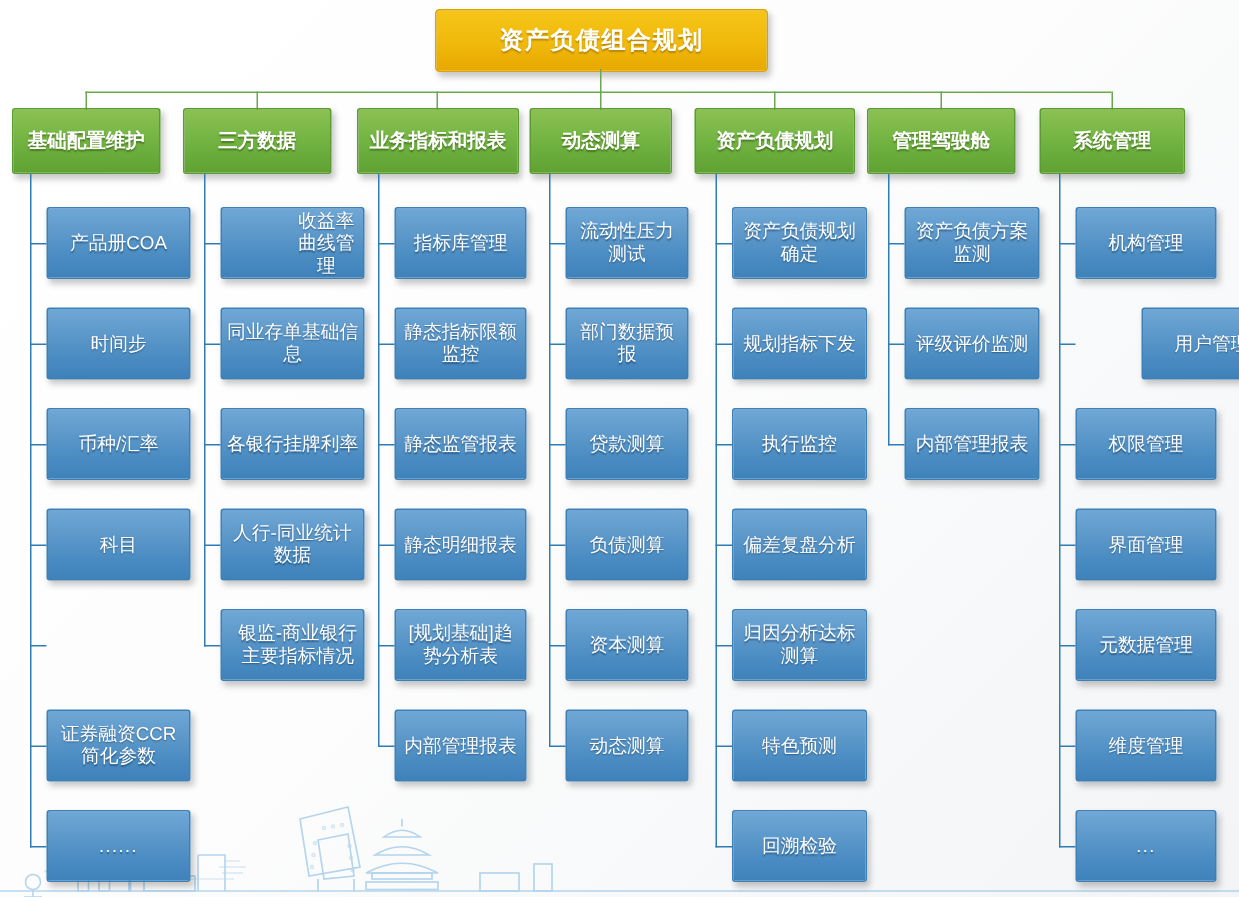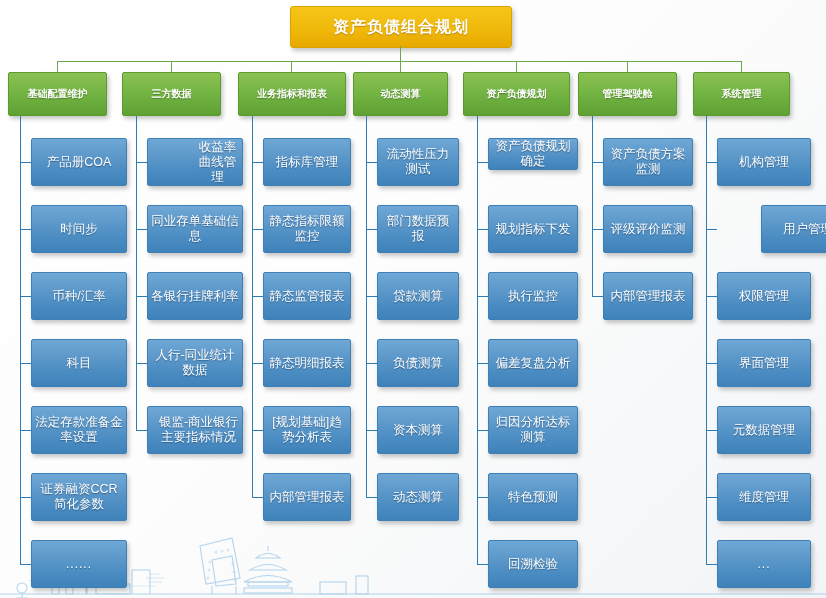--- a/index.html
+++ b/index.html
@@ -36,21 +36,21 @@
 
   
   .hdr{
     position:absolute;
     background:linear-gradient(180deg,#8cc152 0%,#74b544 45%,#5fa233 100%);
     border:1px solid #5a9a31;
     border-radius:2px;
     box-shadow:2px 3px 4px rgba(0,0,0,.22);
     display:flex;align-items:center;justify-content:center;
     text-align:center;
-    color:#ffffff;font-size:10px;font-weight:bold;
+    color:#ffffff;font-size:13px;font-weight:bold;
     text-shadow:0 1px 1px rgba(40,70,10,.5);
     padding:0 3px;box-sizing:border-box;
     line-height:1.15;
   }
 
   
   .leaf{
     position:absolute;
     background:linear-gradient(180deg,#6fa8d6 0%,#5b97c9 40%,#4a8cc2 70%,#3f82ba 100%);
     border:1px solid #3e80b5;
@@ -134,21 +134,20 @@
   <div class="conn h" style="left:20px;top:229px;width:11px;"></div>
   <div class="conn h" style="left:20px;top:296px;width:11px;"></div>
   <div class="conn h" style="left:20px;top:363px;width:11px;"></div>
   <div class="conn h" style="left:20px;top:430px;width:11px;"></div>
   <div class="conn h" style="left:20px;top:497px;width:11px;"></div>
   <div class="conn h" style="left:20px;top:564px;width:11px;"></div>
   <div class="leaf" style="left:31px;top:138px;width:96px;height:48px;">产品册COA</div>
   <div class="leaf" style="left:31px;top:205px;width:96px;height:48px;">时间步</div>
   <div class="leaf" style="left:31px;top:272px;width:96px;height:48px;">币种/汇率</div>
   <div class="leaf" style="left:31px;top:339px;width:96px;height:48px;text-align:center;">科目</div>
-  <div class="leaf" style="left:31px;top:406px;width:96px;height:48px;">法定存款准备金率设置</div>
   <div class="leaf" style="left:31px;top:473px;width:96px;height:48px;">证券融资CCR简化参数</div>
   <div class="leaf dots" style="left:31px;top:540px;width:96px;height:48px;">......</div>
 
   <div class="hdr" style="left:122px;top:72px;width:99px;height:44px;">三方数据</div>
   <div class="conn v" style="left:136px;top:116px;height:315px;"></div>
   <div class="conn h" style="left:136px;top:162px;width:11px;"></div>
   <div class="conn h" style="left:136px;top:229px;width:11px;"></div>
   <div class="conn h" style="left:136px;top:296px;width:11px;"></div>
   <div class="conn h" style="left:136px;top:363px;width:11px;"></div>
   <div class="conn h" style="left:136px;top:430px;width:11px;"></div>
@@ -190,21 +189,21 @@
 
   <div class="hdr" style="left:463px;top:72px;width:107px;height:44px;">资产负债规划</div>
   <div class="conn v" style="left:477px;top:116px;height:449px;"></div>
   <div class="conn h" style="left:477px;top:162px;width:11px;"></div>
   <div class="conn h" style="left:477px;top:229px;width:11px;"></div>
   <div class="conn h" style="left:477px;top:296px;width:11px;"></div>
   <div class="conn h" style="left:477px;top:363px;width:11px;"></div>
   <div class="conn h" style="left:477px;top:430px;width:11px;"></div>
   <div class="conn h" style="left:477px;top:497px;width:11px;"></div>
   <div class="conn h" style="left:477px;top:564px;width:11px;"></div>
-  <div class="leaf" style="left:488px;top:138px;width:90px;height:32px;">资产负债规划确定</div>
+  <div class="leaf" style="left:488px;top:138px;width:90px;height:48px;">资产负债规划确定</div>
   <div class="leaf" style="left:488px;top:205px;width:90px;height:48px;">规划指标下发</div>
   <div class="leaf" style="left:488px;top:272px;width:90px;height:48px;">执行监控</div>
   <div class="leaf" style="left:488px;top:339px;width:90px;height:48px;">偏差复盘分析</div>
   <div class="leaf" style="left:488px;top:406px;width:90px;height:48px;">归因分析达标测算</div>
   <div class="leaf" style="left:488px;top:473px;width:90px;height:48px;">特色预测</div>
   <div class="leaf" style="left:488px;top:540px;width:90px;height:48px;">回溯检验</div>
 
   <div class="hdr" style="left:578px;top:72px;width:99px;height:44px;">管理驾驶舱</div>
   <div class="conn v" style="left:592px;top:116px;height:181px;"></div>
   <div class="conn h" style="left:592px;top:162px;width:11px;"></div>

